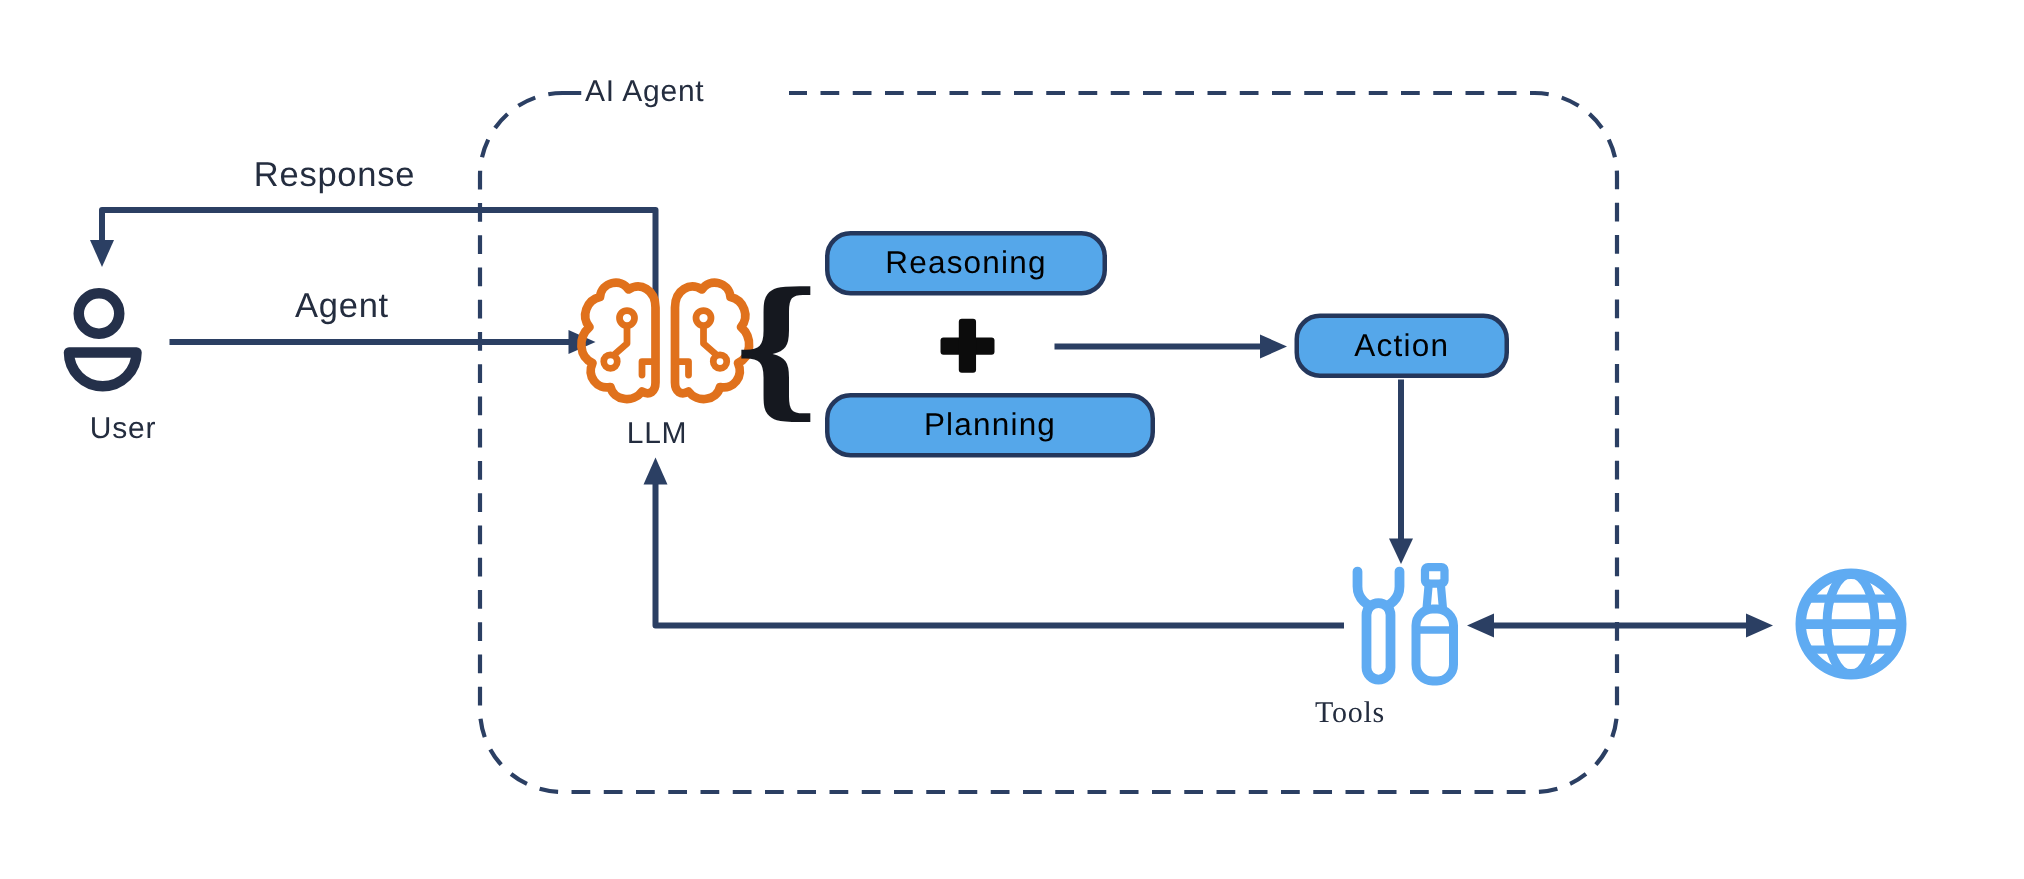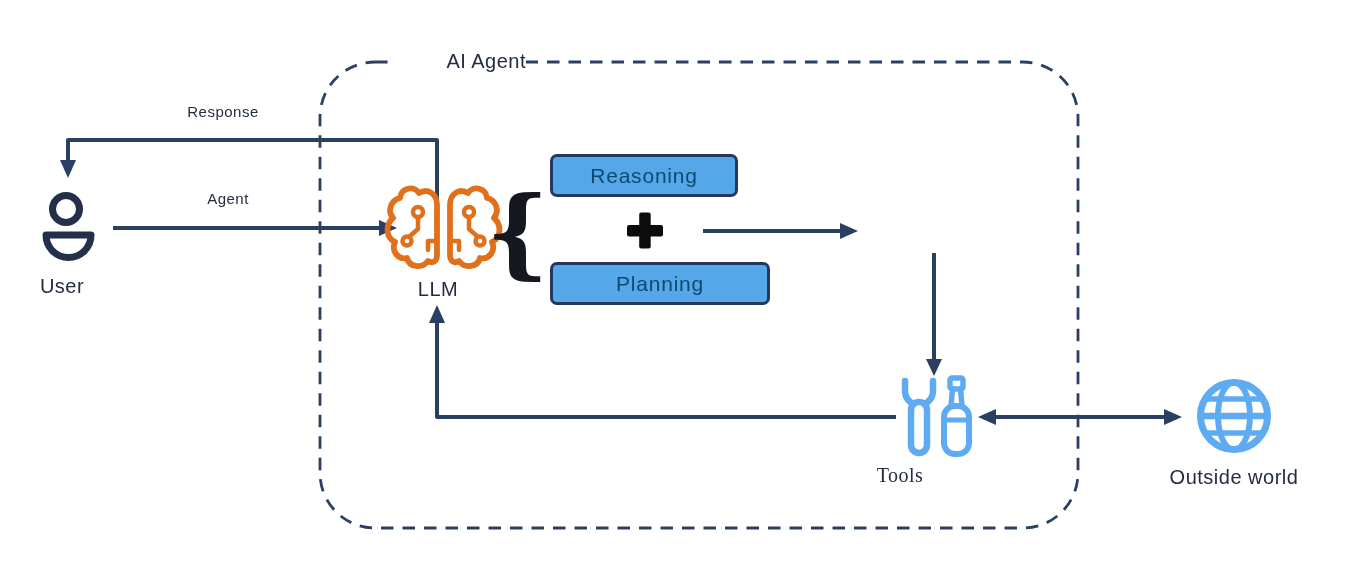--- a/index.html
+++ b/index.html
@@ -2,46 +2,46 @@
 <html><head>
 <meta charset="utf-8">
 <style>
   html,body { margin:0; padding:0; background:#ffffff; }
   .canvas {
     position:relative; width:1349px; height:586px; background:#ffffff;
     font-family:"Liberation Sans", sans-serif; overflow:hidden;
   }
   .diagram-svg { position:absolute; left:0; top:0; }
   .lbl {
-    position:absolute; color:#242d3f; font-size:15px; letter-spacing:0.5px;
+    position:absolute; color:#242d3f; font-size:23px; letter-spacing:0.5px;
     text-align:center; white-space:nowrap;
   }
   .lbl.small { font-size:20px; }
   .agent-title {
     position:absolute; left:390px; top:46px; width:136px; height:30px;
-    line-height:30px; background:#ffffff; text-align:right;
+    line-height:30px; background:#ffffff; text-align:left;
     color:#242d3f; font-size:20px; letter-spacing:0.5px;
   }
   .box {
     position:absolute; background:#55a7ea; border:3px solid #24375c;
-    border-radius:7px; color:#0c4a6e; display:flex; align-items:center;
+    border-radius:17px; color:#000000; display:flex; align-items:center;
     justify-content:center; font-size:21px; letter-spacing:0.8px;
     box-sizing:border-box;
   }
   .box-reasoning { left:550px; top:154px; width:188px; height:43px; }
   .box-planning  { left:550px; top:262px; width:220px; height:43px; }
   .box-action    { left:863px; top:209px; width:143px; height:43px; }
   .brace {
     position:absolute; left:486px; top:178px; width:48px; height:110px;
     font-family:"DejaVu Serif", serif; font-size:98px; line-height:108px;
     color:#15181f; font-weight:600; text-align:center;
   }
   .lbl-response { left:150px; top:103px; width:146px; }
   .lbl-prompt   { left:155px; top:190px; width:146px; }
-  .lbl-user     { left:22px;  top:275px; width:80px; }
+  .lbl-user     { left:42px;  top:275px; width:80px; }
   .lbl-llm      { left:398px; top:278px; width:80px; }
   .lbl-observation { left:576px; top:379px; width:170px; }
   .lbl-tools    { left:860px; top:464px; width:80px;font-family:Liberation Serif, serif; }
   .lbl-outside  { left:1149px; top:466px; width:170px; }
 </style>
 </head>
 <body>
 
 <div class="canvas">
 
@@ -137,24 +137,26 @@
 
   <div class="lbl small lbl-user">User</div>
 
   <div class="lbl small lbl-llm">LLM</div>
 
   <div class="brace">{</div>
 
 
   <div class="lbl small lbl-tools">Tools</div>
 
-  <div class="lbl small lbl-outside">Outside world</div>
 
   <div class="box box-reasoning">
     <span>Reasoning</span>
   </div>
 
   <div class="box box-planning">
     <span>Planning</span>
   </div>
 
+  <div class="box box-action">
+    <span>Action</span>
+  </div>
 
 </div>
 
 </body></html>

